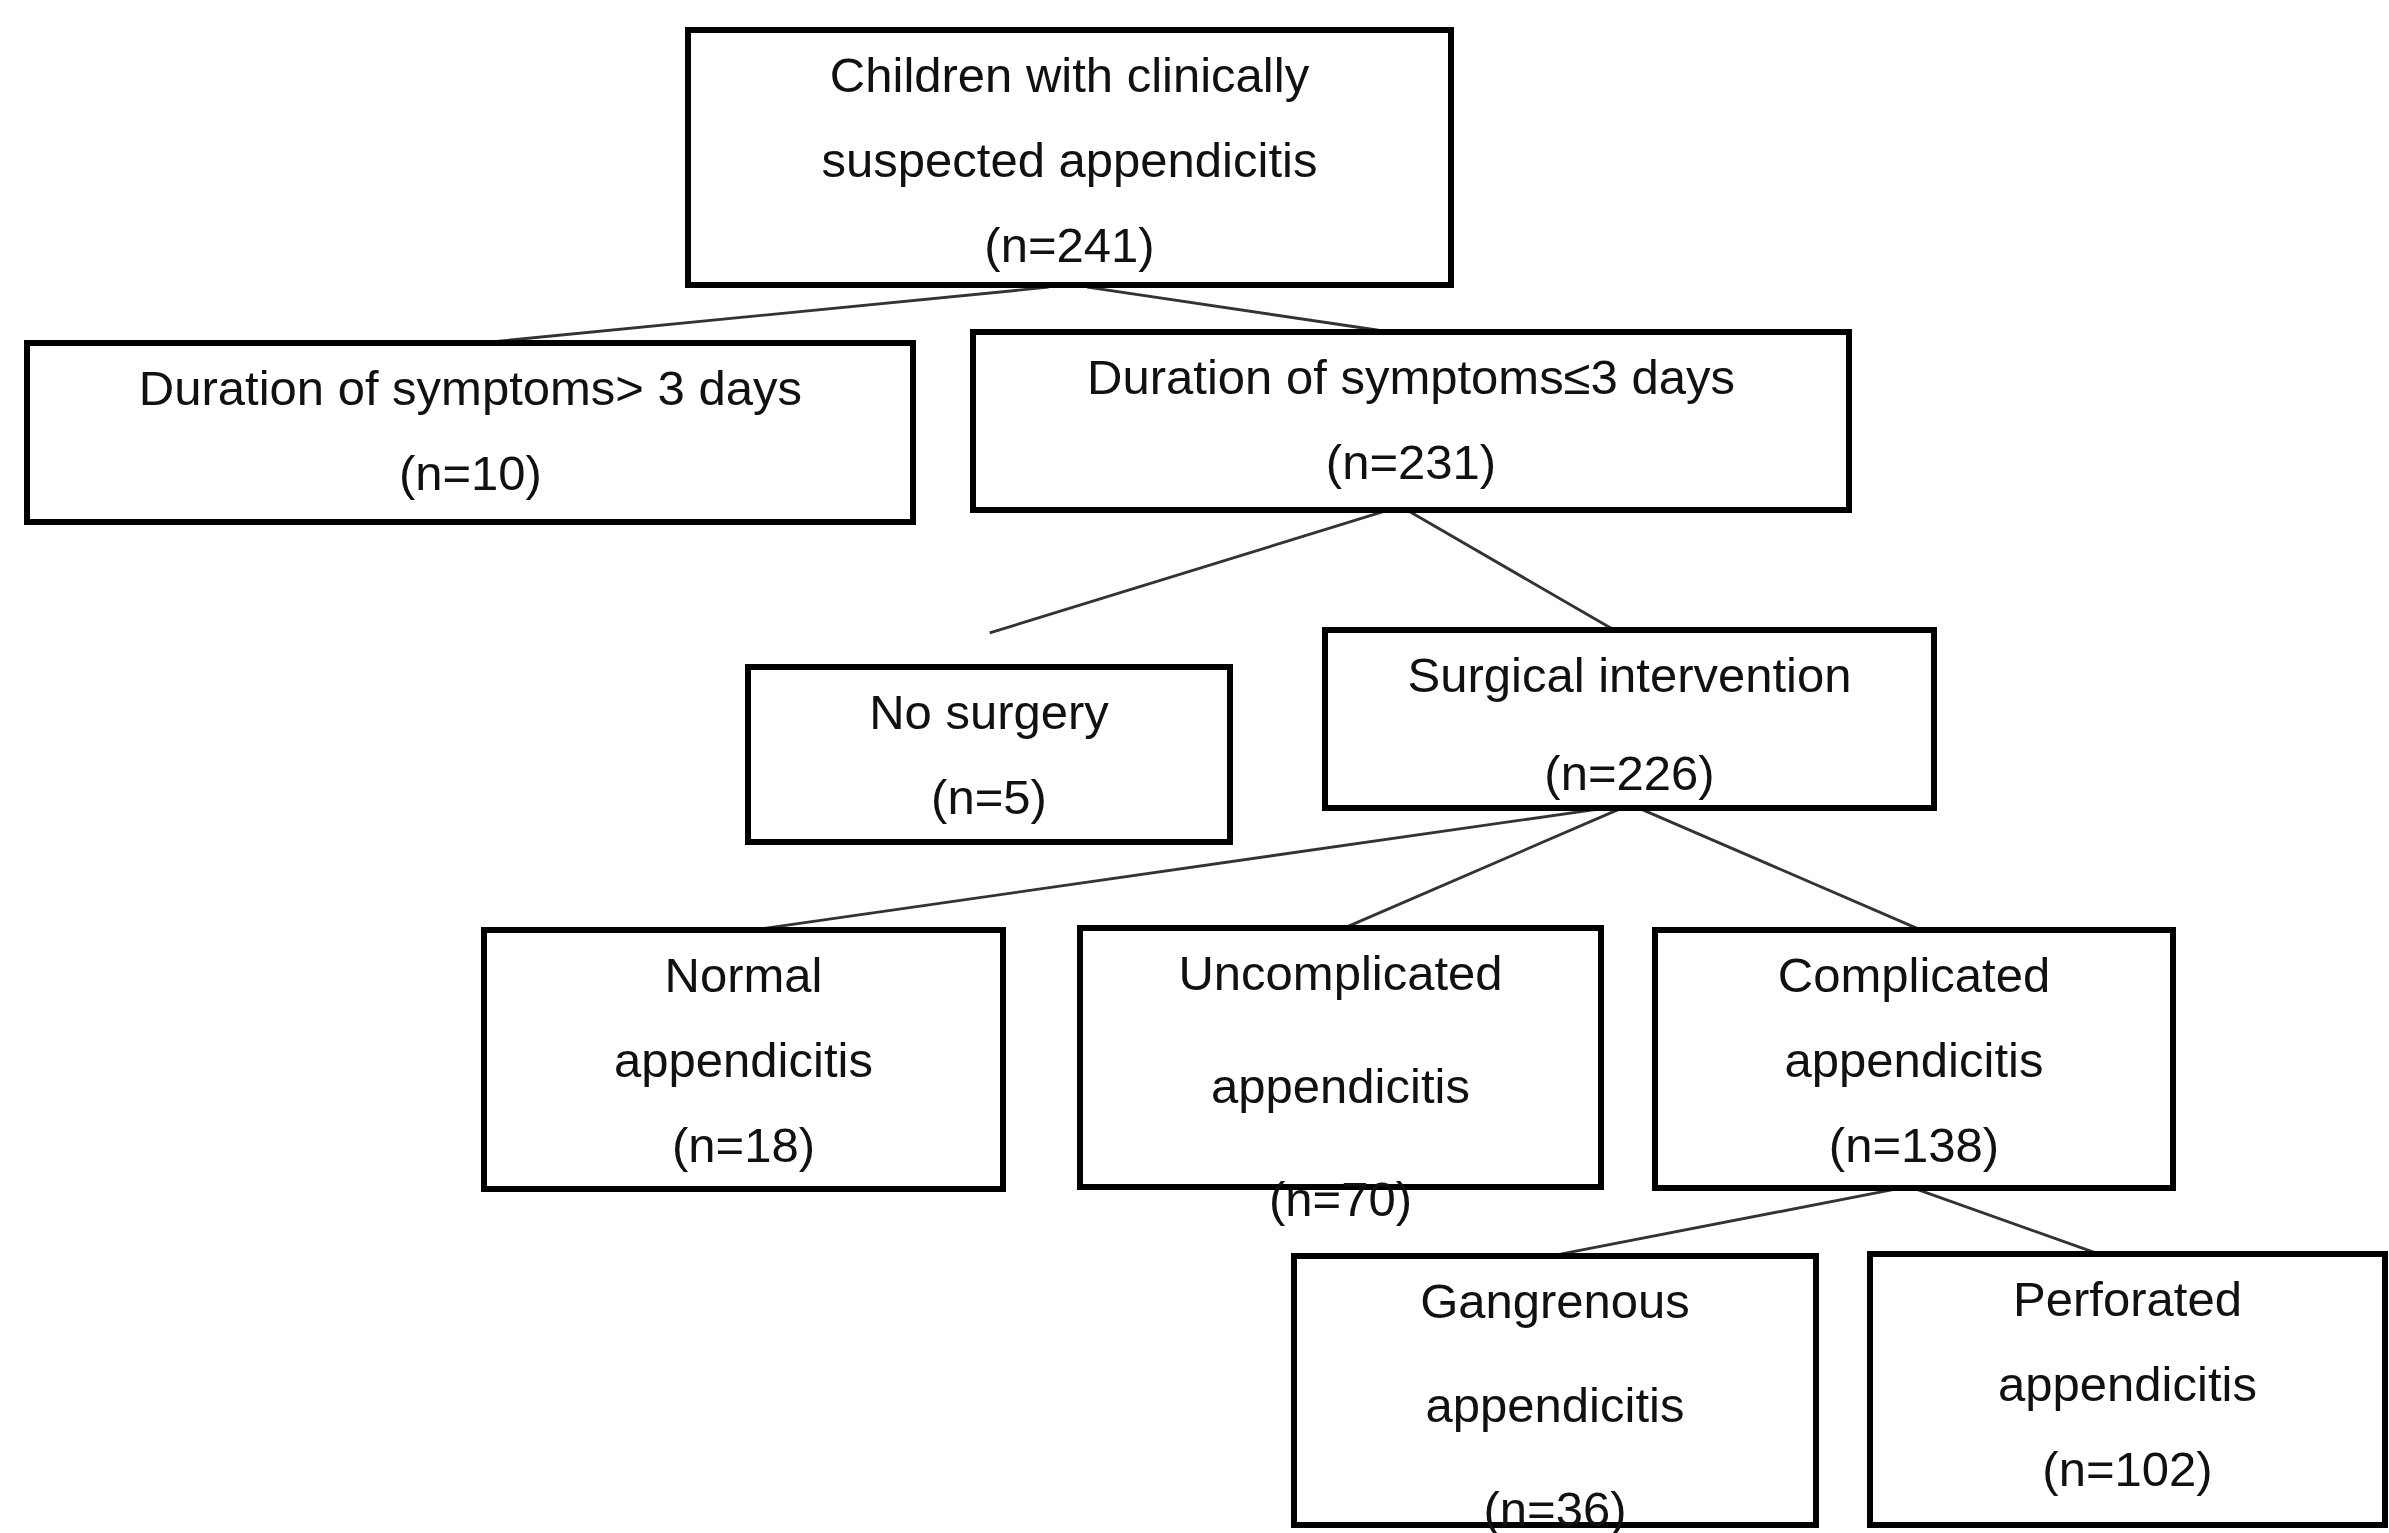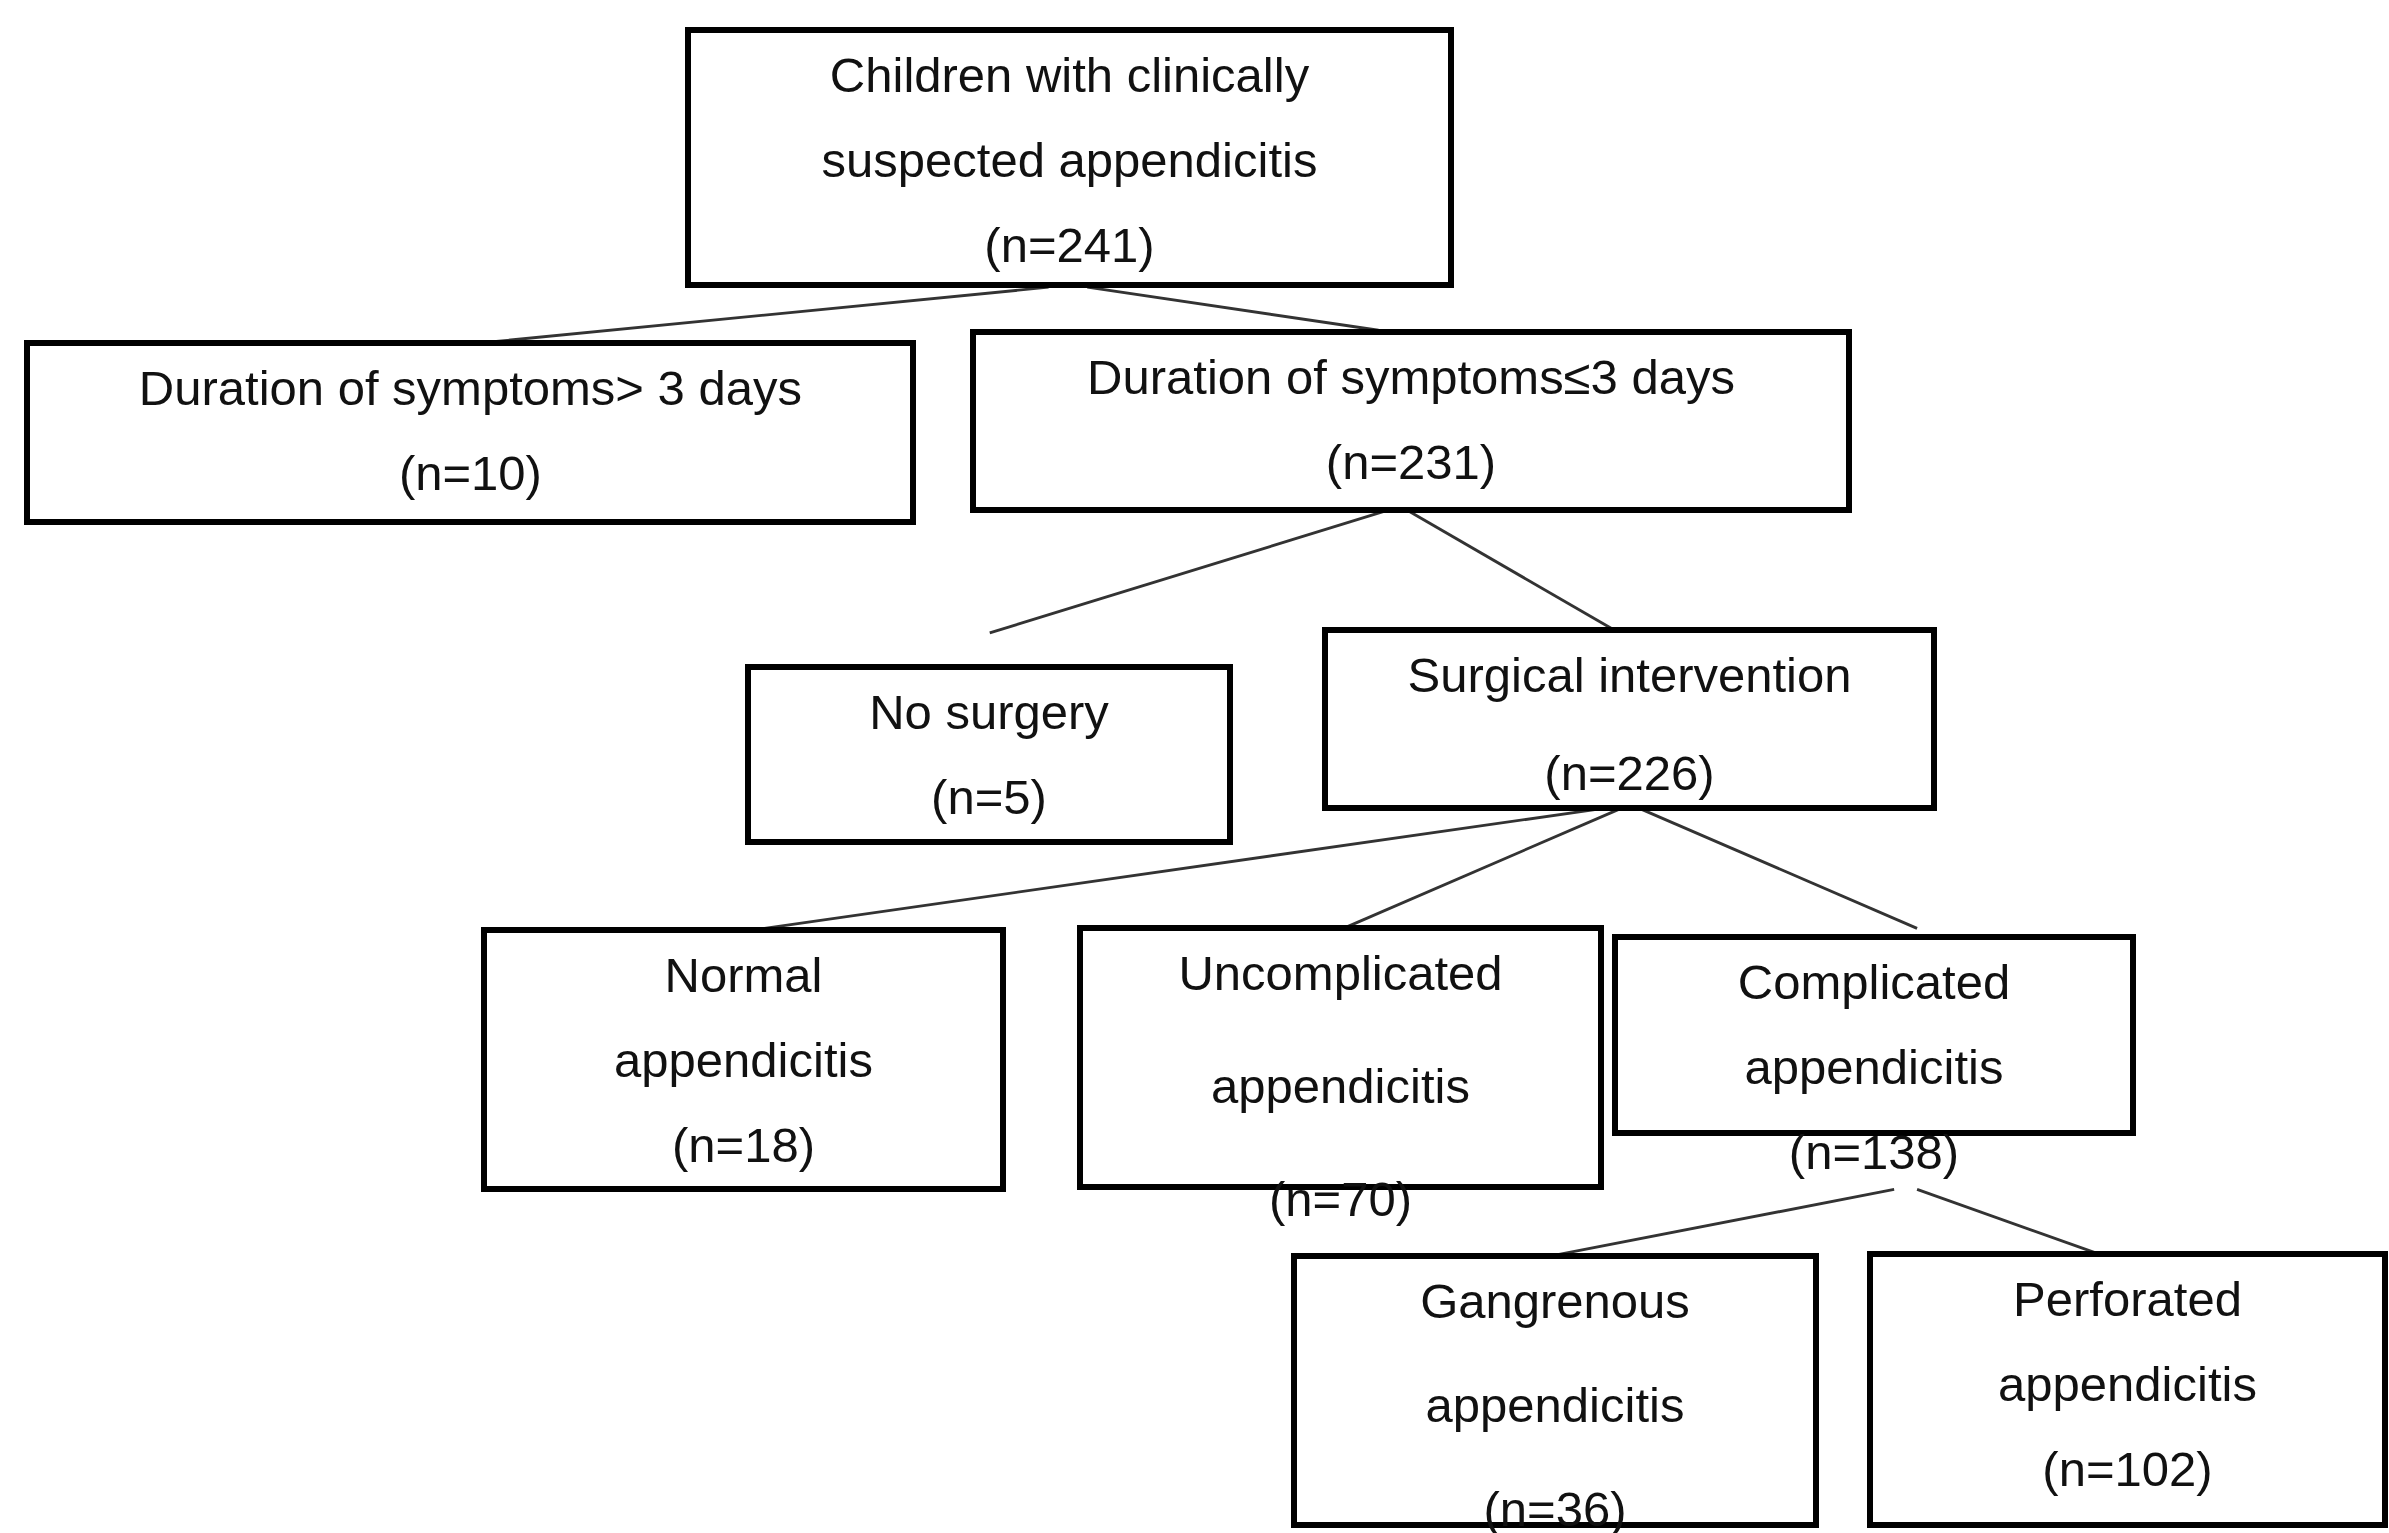--- a/index.html
+++ b/index.html
@@ -94,21 +94,21 @@
     <div class="line">appendicitis</div>
     <div class="line">(n=18)</div>
   </div>
 
   <div class="node" style="left:1077px; top:925px; width:527px; height:265px;gap:28px;">
     <div class="line">Uncomplicated</div>
     <div class="line">appendicitis</div>
     <div class="line">(n=70)</div>
   </div>
 
-  <div class="node" style="left:1612px; top:927px; width:524px; height:202px;margin-top:7px;">
+  <div class="node" style="left:1652px; top:927px; width:524px; height:264px;">
     <div class="line">Complicated</div>
     <div class="line">appendicitis</div>
     <div class="line">(n=138)</div>
   </div>
 
   <div class="node" style="left:1291px; top:1253px; width:528px; height:275px;gap:19px;">
     <div class="line">Gangrenous</div>
     <div class="line">appendicitis</div>
     <div class="line">(n=36)</div>
   </div>

